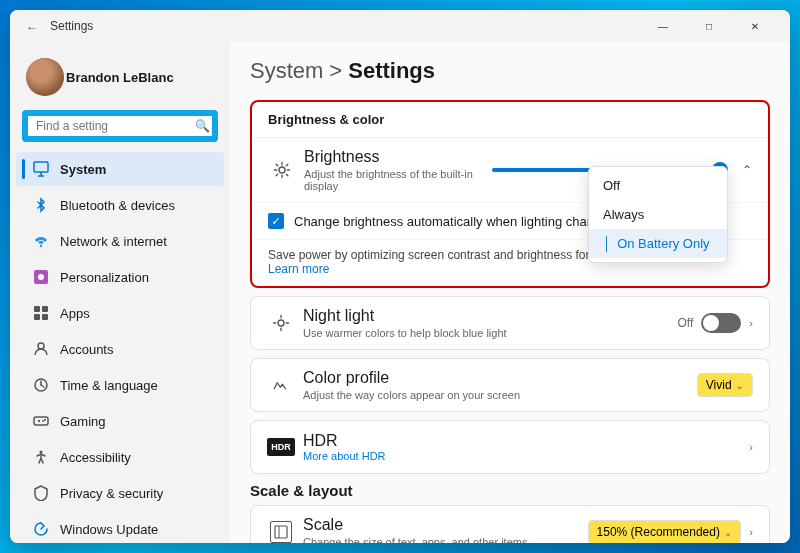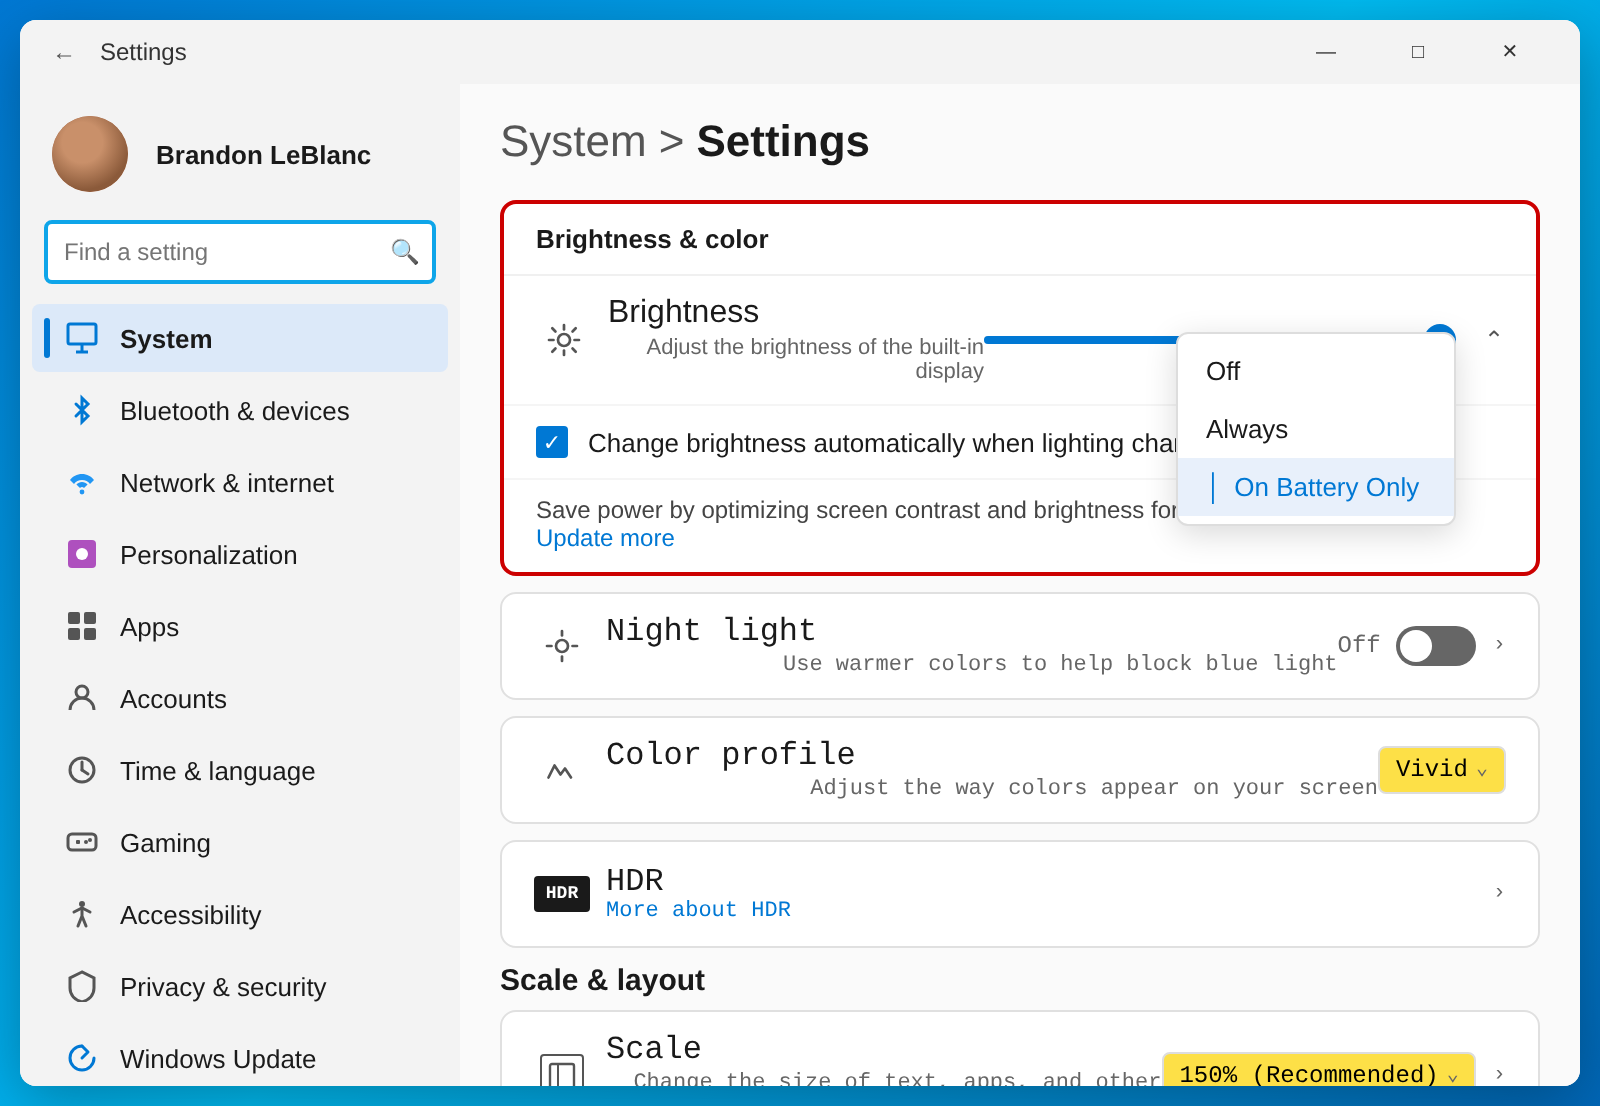--- a/index.html
+++ b/index.html
@@ -77,21 +77,21 @@
       flex-shrink: 0;
       padding: 8px 0;
       display: flex;
       flex-direction: column;
       gap: 2px;
     }
     .user-profile {
       display: flex;
       align-items: center;
       padding: 8px 16px 12px;
-      gap: 14px;
+      gap: 2px;
     }
     .avatar {
       width: 38px;
       height: 38px;
       border-radius: 50%;
       background: #b0714e;
       display: flex;
       align-items: center;
       justify-content: center;
       color: white;
@@ -111,21 +111,21 @@
       font-weight: 600;
       color: #1a1a1a;
     }
     .search-box {
       margin: 0 12px 8px;
       position: relative;
     }
     .search-box input {
       width: 100%;
       height: 32px;
-      border: 2px solid #0ea5e9;
+      border: 6px solid #0ea5e9;
       border-radius: 4px;
       padding: 0 28px 0 8px;
       font-size: 12px;
       background: white;
       outline: none;
     }
     .search-icon-wrap {
       position: absolute;
       right: 8px;
       top: 50%;
@@ -206,21 +206,20 @@
       color: #1a1a1a;
       border-bottom: 1px solid #f0f0f0;
     }
     .setting-row {
       display: flex;
       align-items: center;
       padding: 10px 16px;
       border-bottom: 1px solid #f5f5f5;
       min-height: 52px;
       position: relative;
-      font-family: Liberation Mono, monospace;
     }
     .setting-row:last-child { border-bottom: none; }
     .setting-icon {
       width: 28px;
       flex-shrink: 0;
       display: flex;
       align-items: center;
       justify-content: center;
       color: #555;
       font-size: 16px;
@@ -231,21 +230,20 @@
     }
     .setting-title {
       font-size: 16px;
       font-weight: 500;
       color: #1a1a1a;
     }
     .setting-desc {
       font-size: 11px;
       color: #666;
       margin-top: 2px;
-      text-align: right;
     }
     .setting-control {
       margin-left: auto;
       display: flex;
       align-items: center;
       gap: 8px;
     }
     .chevron {
       color: #666;
       font-size: 11px;
@@ -624,21 +622,21 @@
         </div>
 
         <div class="checkbox-row">
           <div class="checkbox">✓</div>
           <span class="checkbox-label">Change brightness automatically when lighting changes</span>
         </div>
 
         <div class="info-row">
           <span>Save power by optimizing screen contrast and brightness for the content shown</span>
           <br>
-          <a href="#">Update more</a>
+          <a href="#">Learn more</a>
         </div>
       </div>
 
       <div class="section-card">
         <div class="setting-row">
           <div class="setting-icon">
             <svg width="18" height="18" viewBox="0 0 24 24" fill="none">
               <circle cx="12" cy="12" r="4" stroke="#555" stroke-width="1.8" fill="none"></circle>
               <line x1="12" y1="2" x2="12" y2="5" stroke="#555" stroke-width="1.8" stroke-linecap="round"></line>
               <line x1="12" y1="19" x2="12" y2="22" stroke="#555" stroke-width="1.8" stroke-linecap="round"></line>

